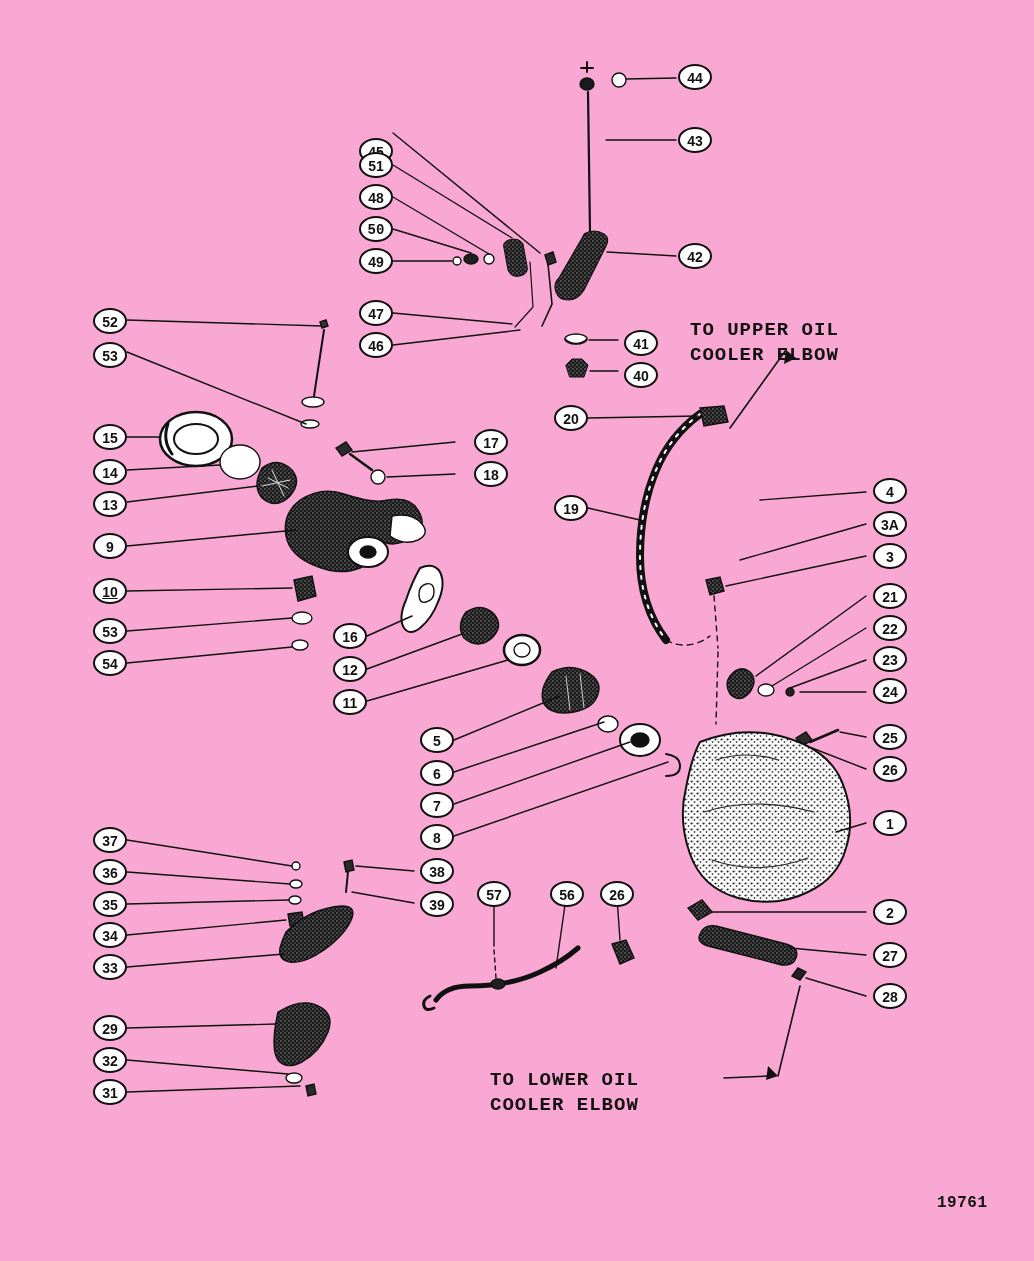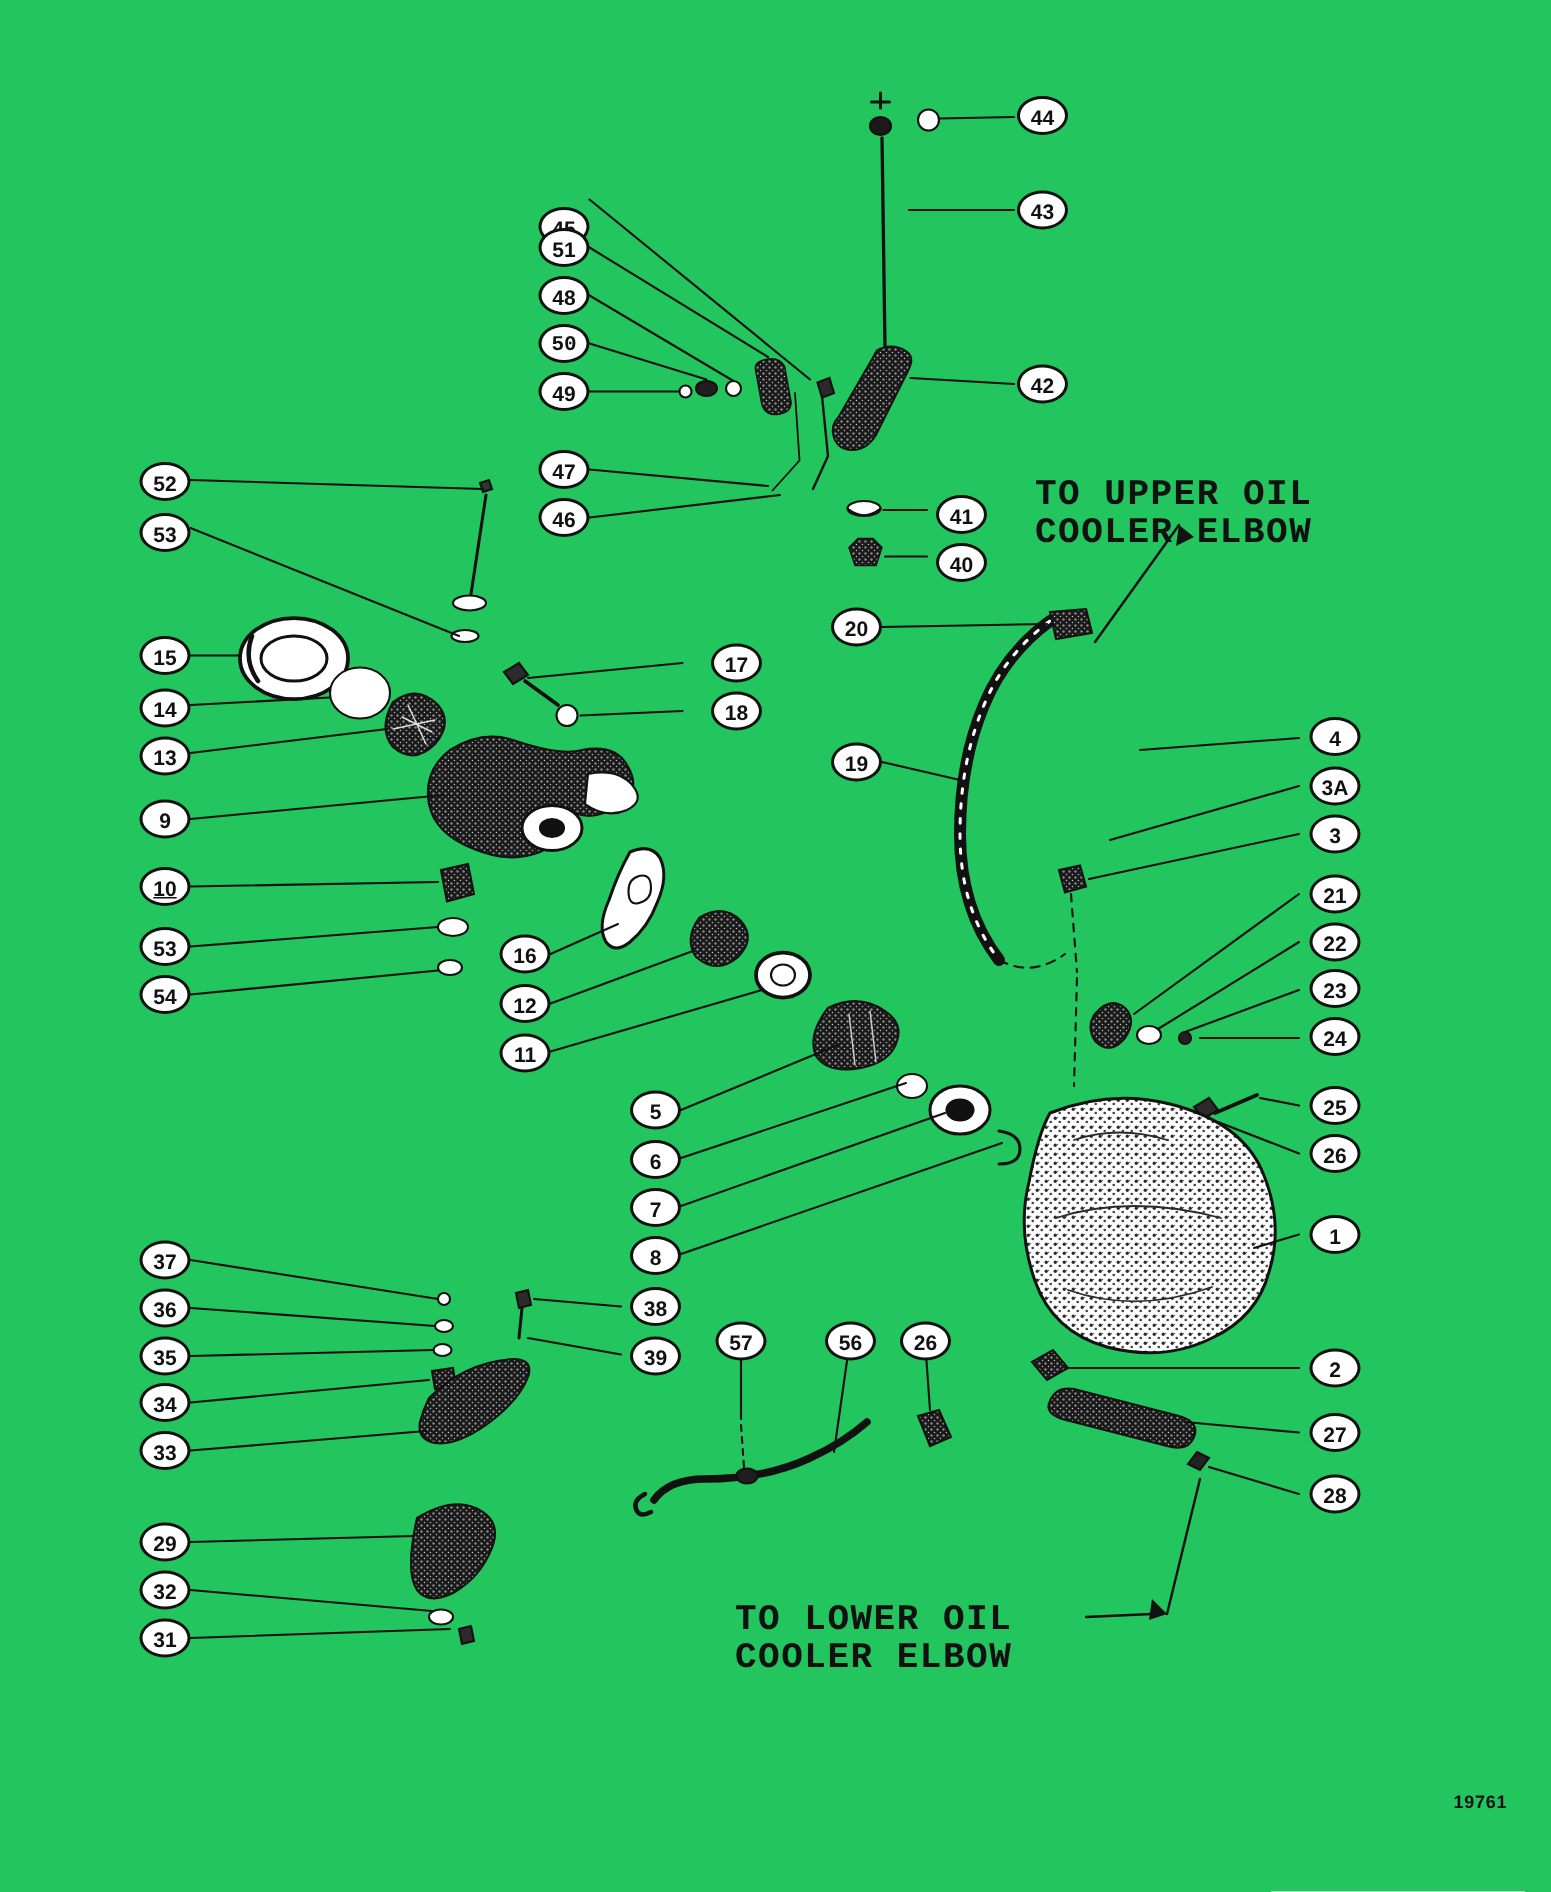--- a/index.html
+++ b/index.html
@@ -7,21 +7,21 @@
     padding: 0;
     background: #ffffff;
   }
   body {
     font-family: "Liberation Sans", sans-serif;
   }
   #sheet {
     position: relative;
     width: 1034px;
     height: 1261px;
-    background: #22c55e;
+    background: #f9a8d4;
     overflow: hidden;
   }
   #svg-layer {
     position: absolute;
     left: 0;
     top: 0;
     width: 1034px;
     height: 1261px;
   }
   .callout {
@@ -37,36 +37,35 @@
     font-weight: bold;
     line-height: 24px;
     text-align: center;
     letter-spacing: 0px;
     box-sizing: border-box;
     z-index: 5;
   }
   .note {
     position: absolute;
     font-family: "Liberation Mono", monospace;
-    font-size: 24px;
+    font-size: 19px;
     font-weight: bold;
     color: #111;
     letter-spacing: 1px;
     line-height: 25px;
     white-space: pre;
     z-index: 4;
   }
   .figref {
     position: absolute;
-    font-family: Liberation Sans, sans-serif;
-    font-size: 12px;
+    font-family: Liberation Mono, monospace;
+    font-size: 16px;
     font-weight: bold;
     color: #111;
     letter-spacing: 0.5px;
-    margin-left: 32px;
   }
 </style>
 </head>
 <body>
 
 <div id="sheet">
 
   <svg id="svg-layer" viewBox="0 0 1034 1261" xmlns="http://www.w3.org/2000/svg">
     <defs>
       <pattern id="castpat" width="6" height="6" patternUnits="userSpaceOnUse">

